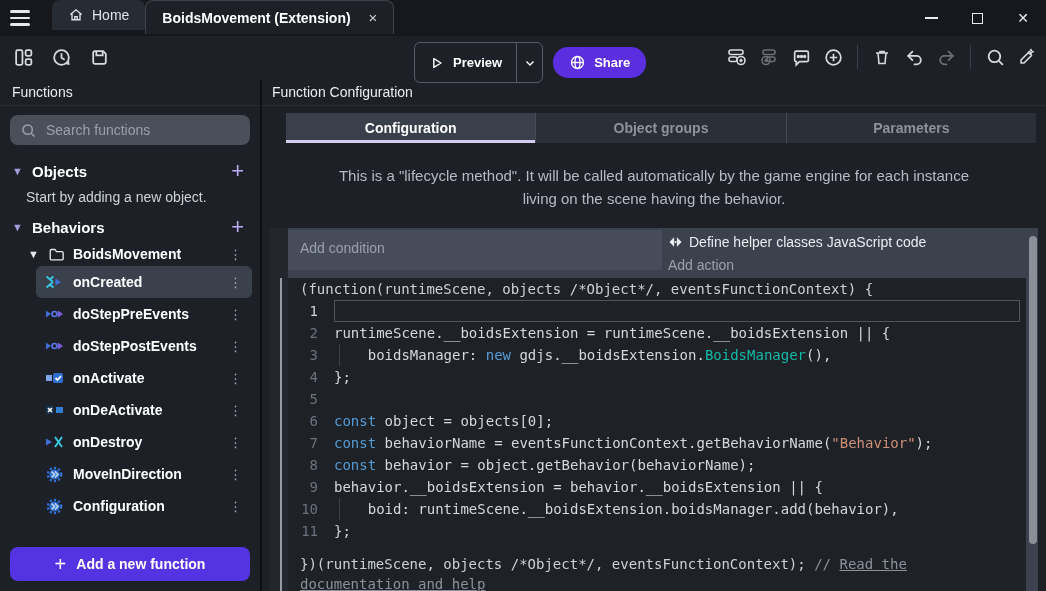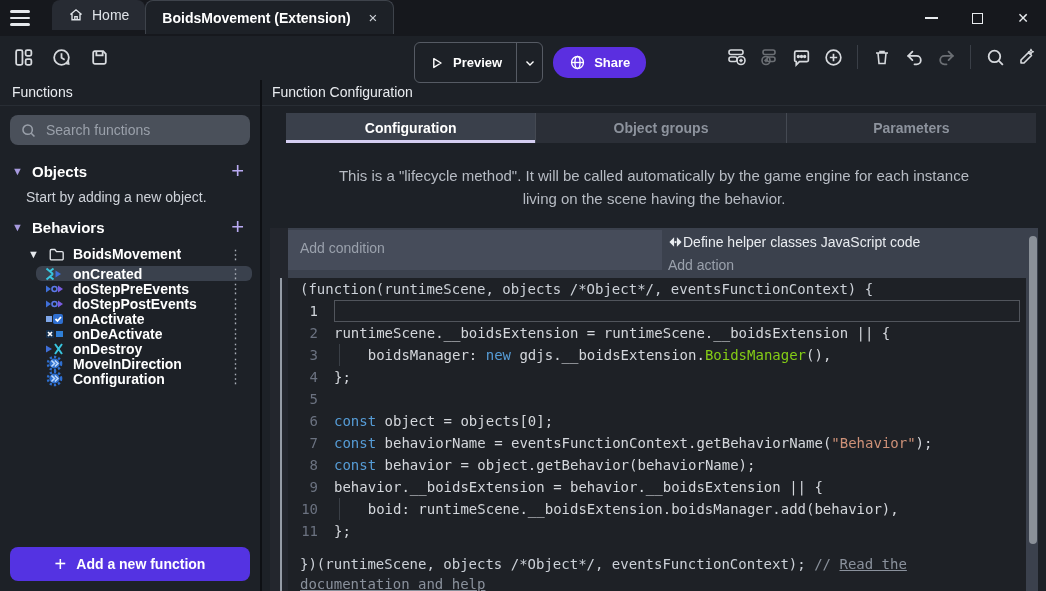--- a/index.html
+++ b/index.html
@@ -54,21 +54,21 @@
     display:flex; align-items:center; gap:9px; padding:0 10px; color:#9aa0aa; cursor:text; }
   .section-row { display:flex; align-items:center; margin:13px 12px 0; gap:8px; }
   .chev { color:#a79ade; font-size:11px; width:12px; cursor:pointer; }
   .section-label { font-weight:bold; font-size:15px; color:#fff; flex:1; }
   .plus-btn { color:#b9aaf2; font-size:22px; line-height:18px; font-weight:normal; cursor:pointer; padding:0 4px; }
   .sb-empty { padding:9px 12px 0 26px; color:#ced2d9; }
   .group-row { display:flex; align-items:center; gap:8px; margin:10px 12px 2px 28px; }
   .group-label { font-weight:bold; color:#fff; flex:1; }
   .kebab { color:#a9afb8; font-size:13px; padding:0 6px; cursor:pointer; }
   .fn-list { margin-top:2px; }
-  .fn-item { display:flex; align-items:center; gap:9px; height:15px; margin:0 8px 0 36px;
+  .fn-item { display:flex; align-items:center; gap:9px; height:32px; margin:0 8px 0 36px;
     padding:0 4px 0 8px; border-radius:6px; cursor:pointer; }
   .fn-item.selected { background:#3a414d; }
   .fn-icon { width:20px; flex:none; display:flex; justify-content:center; }
   .fn-label { flex:1; font-weight:600; color:#fff; font-size:14px; }
   .sb-spacer { flex:1; }
   .add-fn-btn { margin:10px; height:34px; background:#5433e2; border-radius:8px; display:flex;
     align-items:center; justify-content:center; gap:10px; font-weight:bold; color:#fff; cursor:pointer; flex:none; }
   .add-fn-btn .plus { font-size:20px; font-weight:normal; }
 
   
@@ -84,32 +84,32 @@
   .desc { height:85px; padding:21px 60px 0; text-align:center; color:#b6bbc3;
     font-size:15px; line-height:1.55; flex:none; }
 
   
   .events { position:relative; flex:1; }
   .surface { position:absolute; left:8px; right:8px; top:0; bottom:0; background:#3b414d; overflow:hidden; }
   .event-gutter { position:absolute; left:0; top:0; bottom:0; width:18px; background:#23262d; }
   .drag-line { position:absolute; left:10px; width:2px; top:50px; bottom:0; background:#959ca6; }
   .cond-cell { position:absolute; left:18px; top:2px; width:374px; height:40px; background:#464c5a;
     color:#9aa1ac; padding:10px 12px; cursor:pointer; }
-  .js-row { position:absolute; left:398px; top:6px; display:flex; align-items:center; color:#e9ecf0; }
+  .js-row { position:absolute; left:398px; top:6px; display:flex; align-items:center; gap:6px; color:#e9ecf0; }
   .add-action { position:absolute; left:398px; top:29px; color:#9aa1ac; cursor:pointer; }
   .code-block { position:absolute; left:18px; top:50px; width:738px; bottom:0; background:#1e2126;
     font-family:"DejaVu Sans Mono", monospace; font-size:14px; }
   .code-header { height:22px; line-height:22px; padding-left:12px; white-space:pre; color:#ccd1d8; }
   .code-line { display:flex; height:22px; line-height:22px; }
   .ln { width:46px; flex:none; text-align:right; padding-right:16px; color:#6b7280; }
   .code-line.active .ln { color:#d0d4da; }
   .lt { flex:1; position:relative; white-space:pre; color:#d4d7dc; margin-right:6px; }
   .code-line.active .lt { border:1px solid #51555c; }
   .guide { position:absolute; left:5px; top:0; bottom:0; width:1px; background:#3a3f46; }
-  .tok-kw { color:#569cd6; } .tok-cls { color:#84cc16; } .tok-str { color:#ce9178; } .tok-plain { color:#d4d7dc; }
+  .tok-kw { color:#569cd6; } .tok-cls { color:#14b8a6; } .tok-str { color:#ce9178; } .tok-plain { color:#d4d7dc; }
   .code-footer { margin-top:12px; padding-left:12px; color:#ccd1d8; max-width:700px; line-height:20px; white-space:normal; }
   .cmt { color:#8a919c; }
   .doc-link { color:#8a919c; text-decoration:underline; cursor:pointer; }
   .scrollbar { position:absolute; right:1px; top:8px; width:8px; height:308px; background:#8a9098; border-radius:4px; cursor:grab; }
 </style>
 </head>
 <body>
 
 <div class="titlebar">
   <div class="hamburger">

